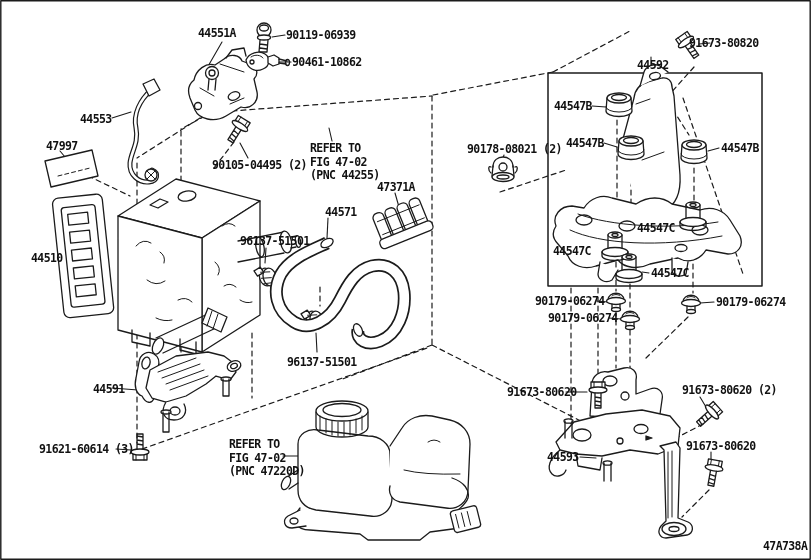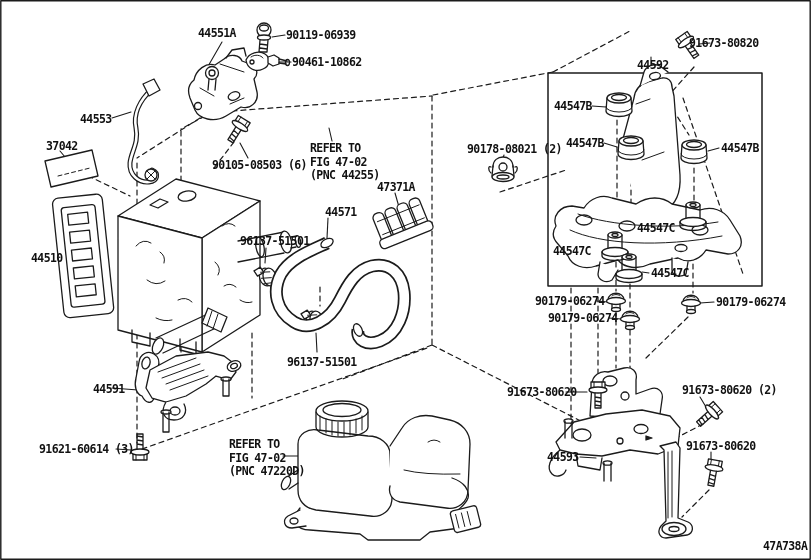--- a/index.html
+++ b/index.html
@@ -361,22 +361,22 @@
     <use href="#fbolt" transform="translate(714,468) rotate(10)"></use>
     <use href="#fbolt" transform="translate(686,42) rotate(-35)"></use>
   </g>
 </svg>
 
 <div id="label-layer">
       <div class="lbl" style="left: 198px; top: 27px;">44551A</div>
       <div class="lbl" style="left: 286px; top: 29px;">90119-06939</div>
       <div class="lbl" style="left: 292px; top: 56px;">90461-10862</div>
       <div class="lbl" style="left: 80px; top: 113px;">44553</div>
-      <div class="lbl" style="left: 46px; top: 140px;">37042</div>
-      <div class="lbl" style="left: 212px; top: 159px;">90105-08503 (6)</div>
+      <div class="lbl" style="left: 46px; top: 140px;">47997</div>
+      <div class="lbl" style="left: 212px; top: 159px;">90105-04495 (2)</div>
       <div class="lbl" style="left: 310px; top: 142px;">REFER TO
 FIG 47-02
 (PNC 44255)</div>
       <div class="lbl" style="left: 31px; top: 252px;">44510</div>
       <div class="lbl" style="left: 240px; top: 235px;">96137-51501</div>
       <div class="lbl" style="left: 313px; top: 206px; margin-left: 12px;">44571</div>
       <div class="lbl" style="left: 377px; top: 181px;">47371A</div>
       <div class="lbl" style="left: 287px; top: 356px;">96137-51501</div>
       <div class="lbl" style="left: 81px; top: 383px; margin-left: 12px;">44591</div>
       <div class="lbl" style="left: 39px; top: 443px;">91621-60614 (3)</div>

